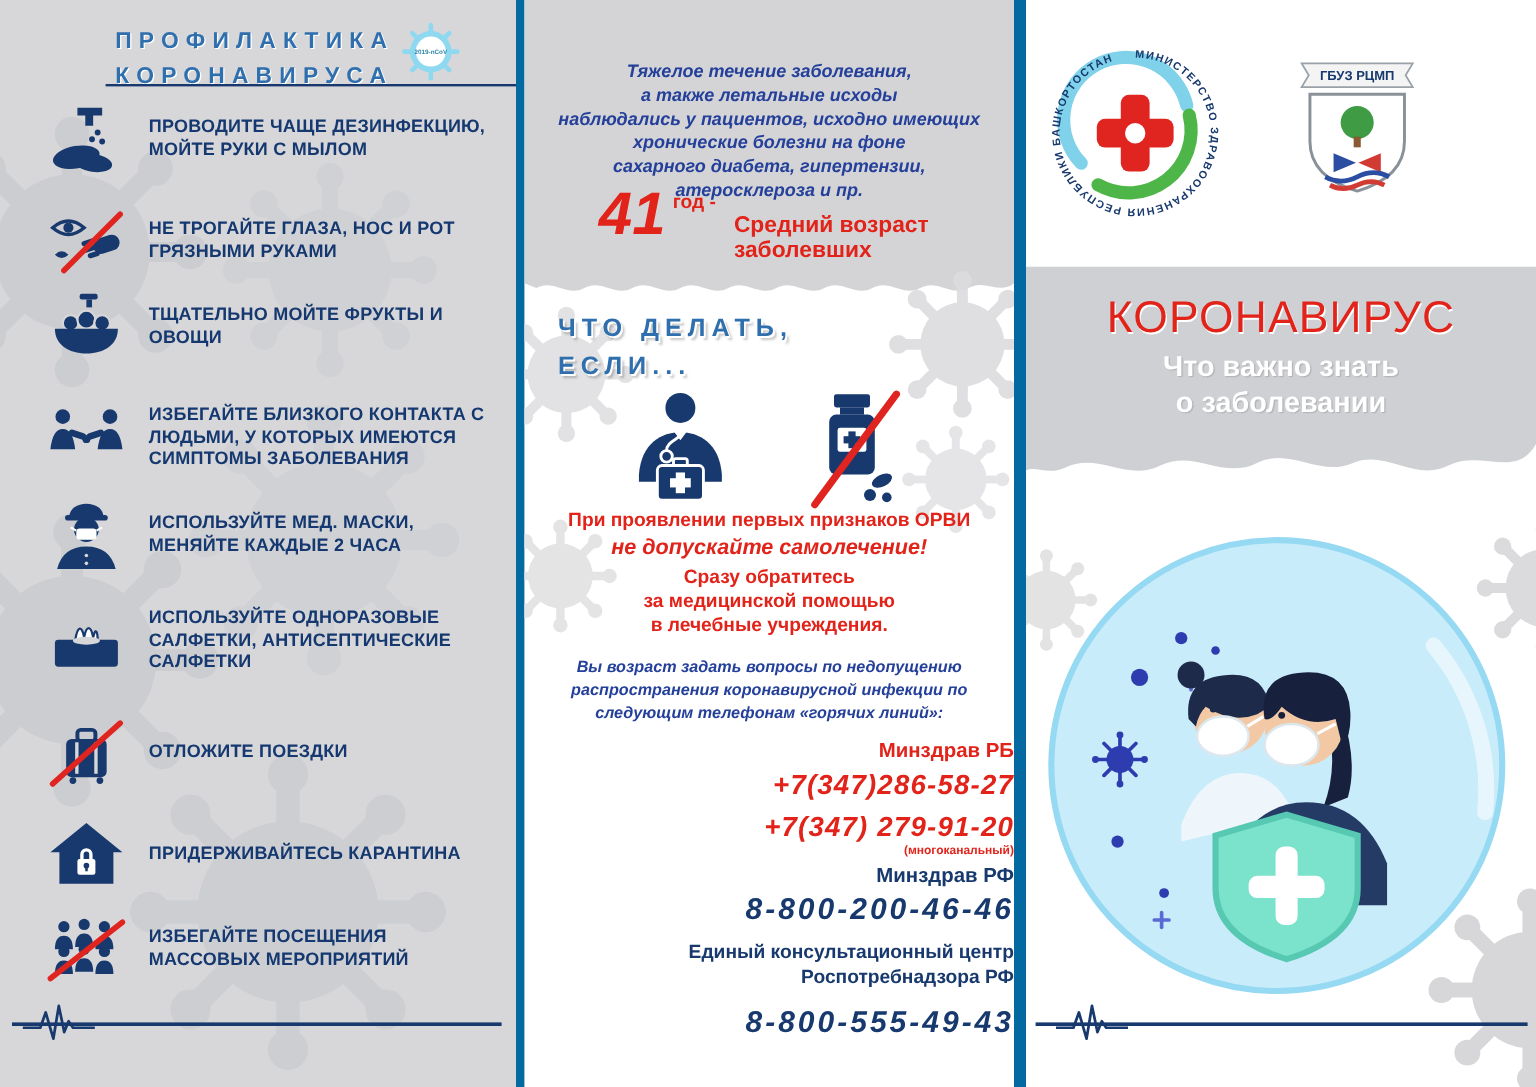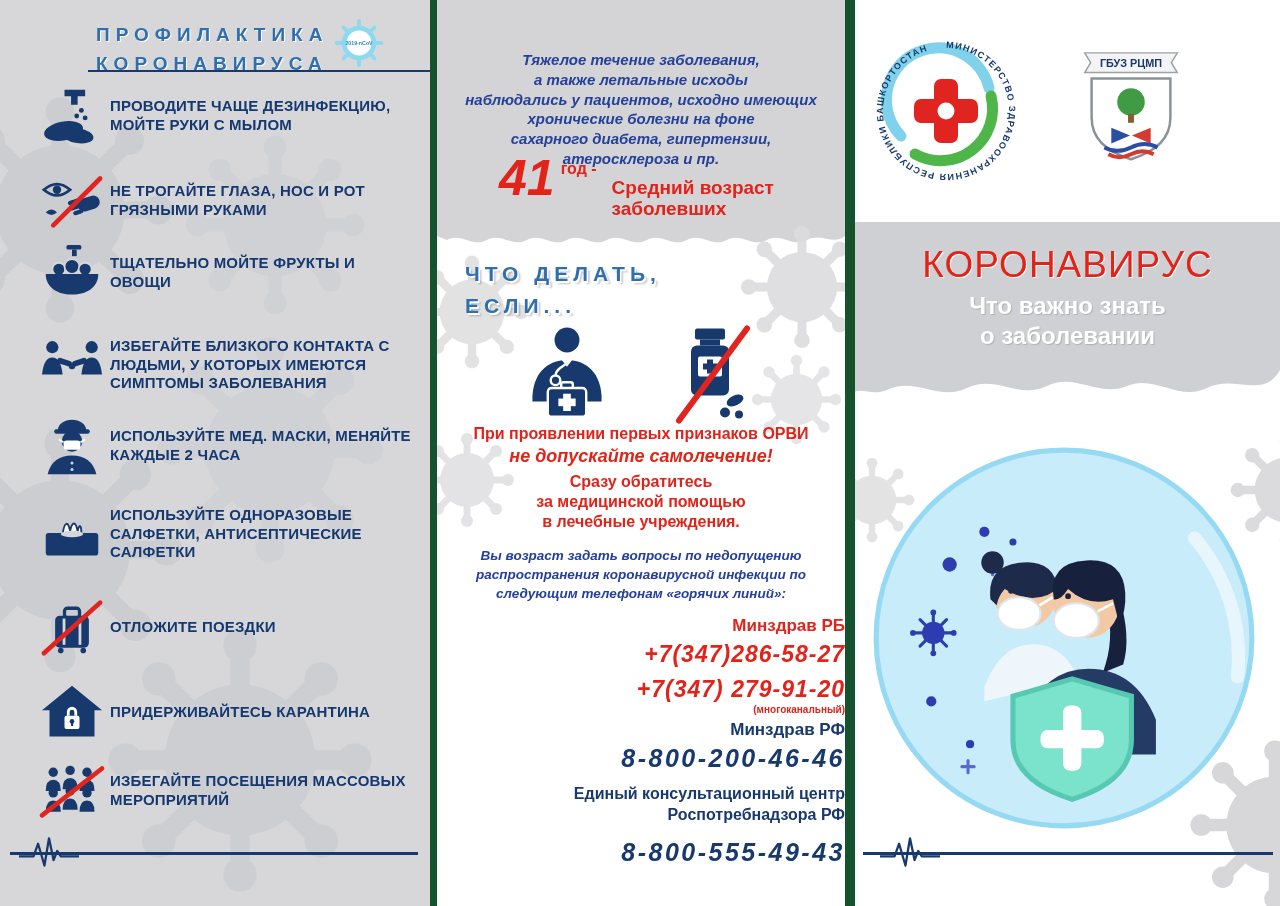--- a/index.html
+++ b/index.html
@@ -1,31 +1,31 @@
 <!DOCTYPE html>
 <html><head>
 <meta charset="utf-8">
 <style>
   *{margin:0;padding:0;box-sizing:border-box}
   html,body{background:#ffffff}
   body{font-family:"Liberation Sans", sans-serif;}
-  #page{position:relative;width:1280px;height:906px;background:#14532d;overflow:hidden}
+  #page{position:relative;width:1280px;height:906px;background:#0369a1;overflow:hidden}
   .panel{position:absolute;top:0;height:906px;overflow:hidden}
   #panel-left{left:0;width:430px;background:#d7d7d9}
   #panel-mid{left:437px;width:408px;background:#ffffff}
   #panel-right{left:855px;width:425px;background:#ffffff}
   .virus{position:absolute;opacity:.9}
   svg{display:block}
 
   
   .lp-title{position:absolute;left:96px;top:20px;font-size:19px;font-weight:800;
     color:#2f6fad;letter-spacing:6px;line-height:1.55;text-shadow:1px 1px 0 #ffffff}
   .lp-badge{position:absolute;left:334px;top:18px;width:50px;height:50px}
   .lp-rule{position:absolute;left:88px;top:70px;width:342px;height:2px;background:#17396e}
-  .item{position:absolute;left:34px;width:378px;display:flex;align-items:center;}
+  .item{position:absolute;left:34px;width:378px;display:flex;align-items:center;gap:14px}
   .ic{width:76px;flex:none;display:flex;justify-content:center;align-items:center}
   .ic svg{width:68px;height:60px}
   .itxt{font-size:15px;font-weight:700;color:#14386f;line-height:1.25;letter-spacing:.2px}
   .footer-rule{position:absolute;height:2.5px;background:#17396e;top:852px}
   .ecg{position:absolute;width:66px;height:40px;top:831px}
 
   
   .mid-top-wave{position:absolute;left:0;top:0;width:408px;height:278px}
   .severe{position:absolute;left:0;top:50px;width:100%;text-align:center;
     color:#24409a;font-weight:700;font-style:italic;font-size:15px;line-height:1.32}

